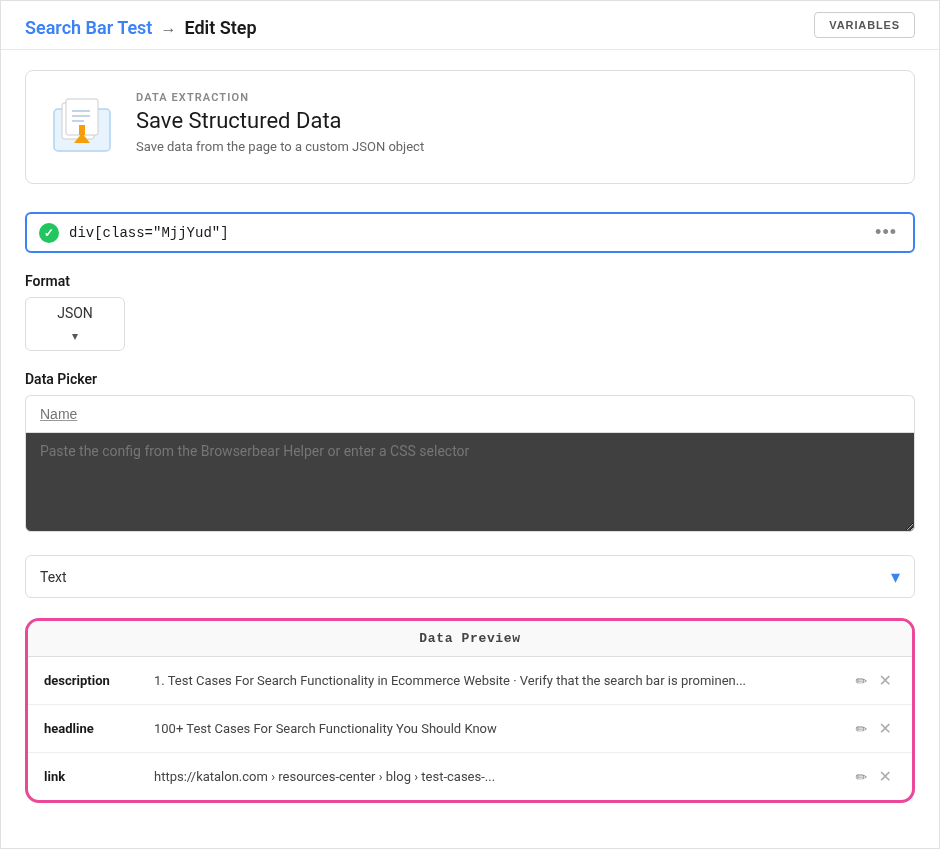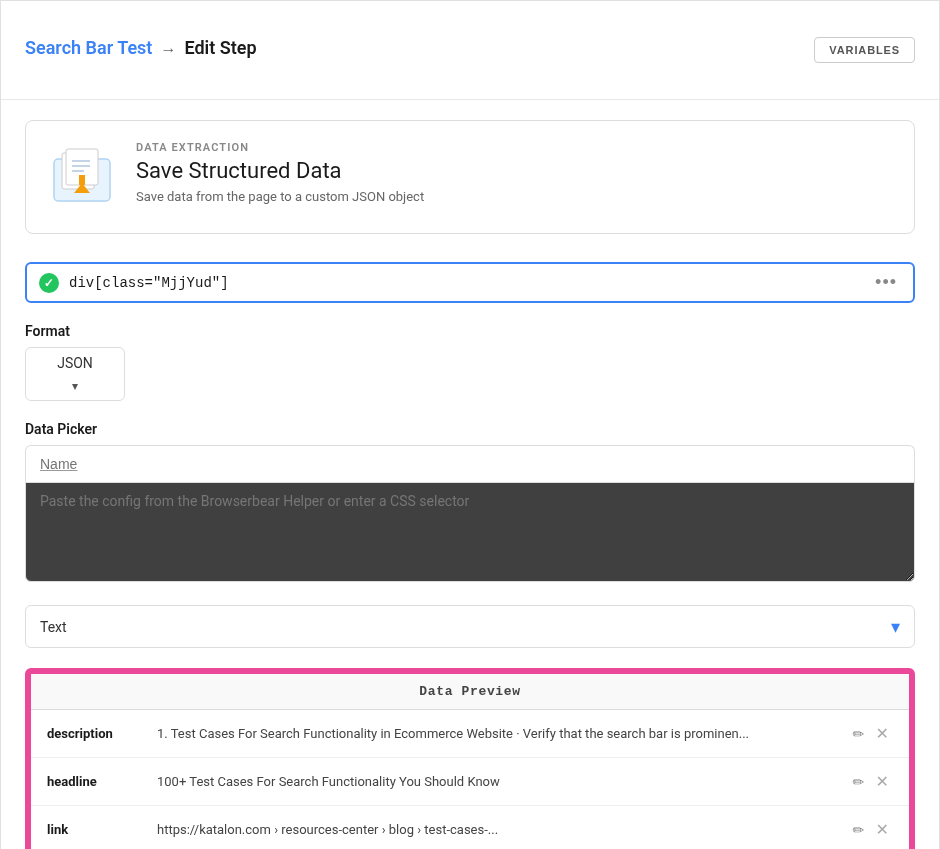--- a/index.html
+++ b/index.html
@@ -12,23 +12,23 @@
     .page-wrapper {
       background: #fff;
       min-height: 849px;
       max-width: 940px;
       margin: 0 auto;
       border: 1px solid #e0e0e0;
     }
     
     .header {
       display: flex;
-      align-items: flex-start;
+      align-items: flex-end;
       justify-content: space-between;
-      padding: 36px 24px;
+      padding: 11px 24px;
       border-bottom: 1px solid #e8e8e8;
       background: #fff;
     }
     .header-title {
       display: flex;
       align-items: center;
       gap: 8px;
       font-size: 18px;
       font-weight: 600;
     }
@@ -218,22 +218,22 @@
       justify-content: space-between;
       cursor: pointer;
       margin-bottom: 0;
     }
     .text-type-select .chevron-down {
       color: #3b82f6;
       font-size: 18px;
     }
     
     .data-preview-container {
-      border: 6px solid #ec4899;
-      border-radius: 6px;
+      border: 3px solid #ec4899;
+      border-radius: 14px;
       overflow: hidden;
       margin-top: 16px;
     }
     .data-preview-header {
       background: #f9f9f9;
       border-bottom: 1px solid #ddd;
       padding: 10px 16px;
       font-size: 13px;
       font-weight: 600;
       color: #444;

